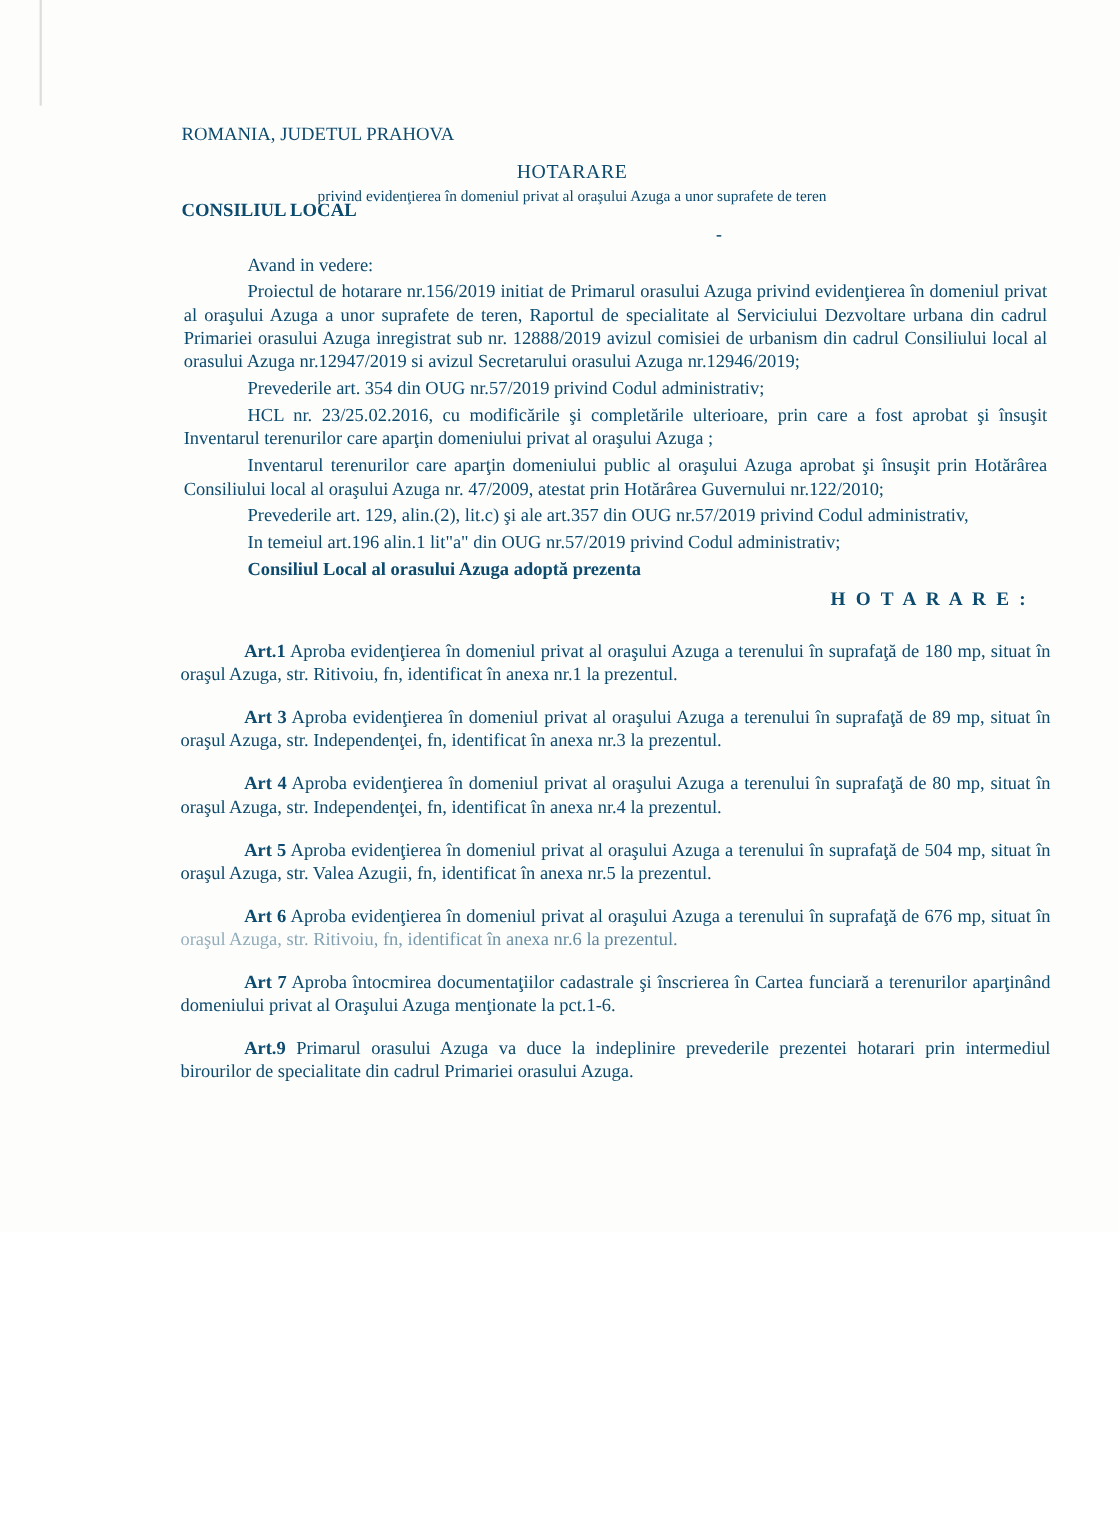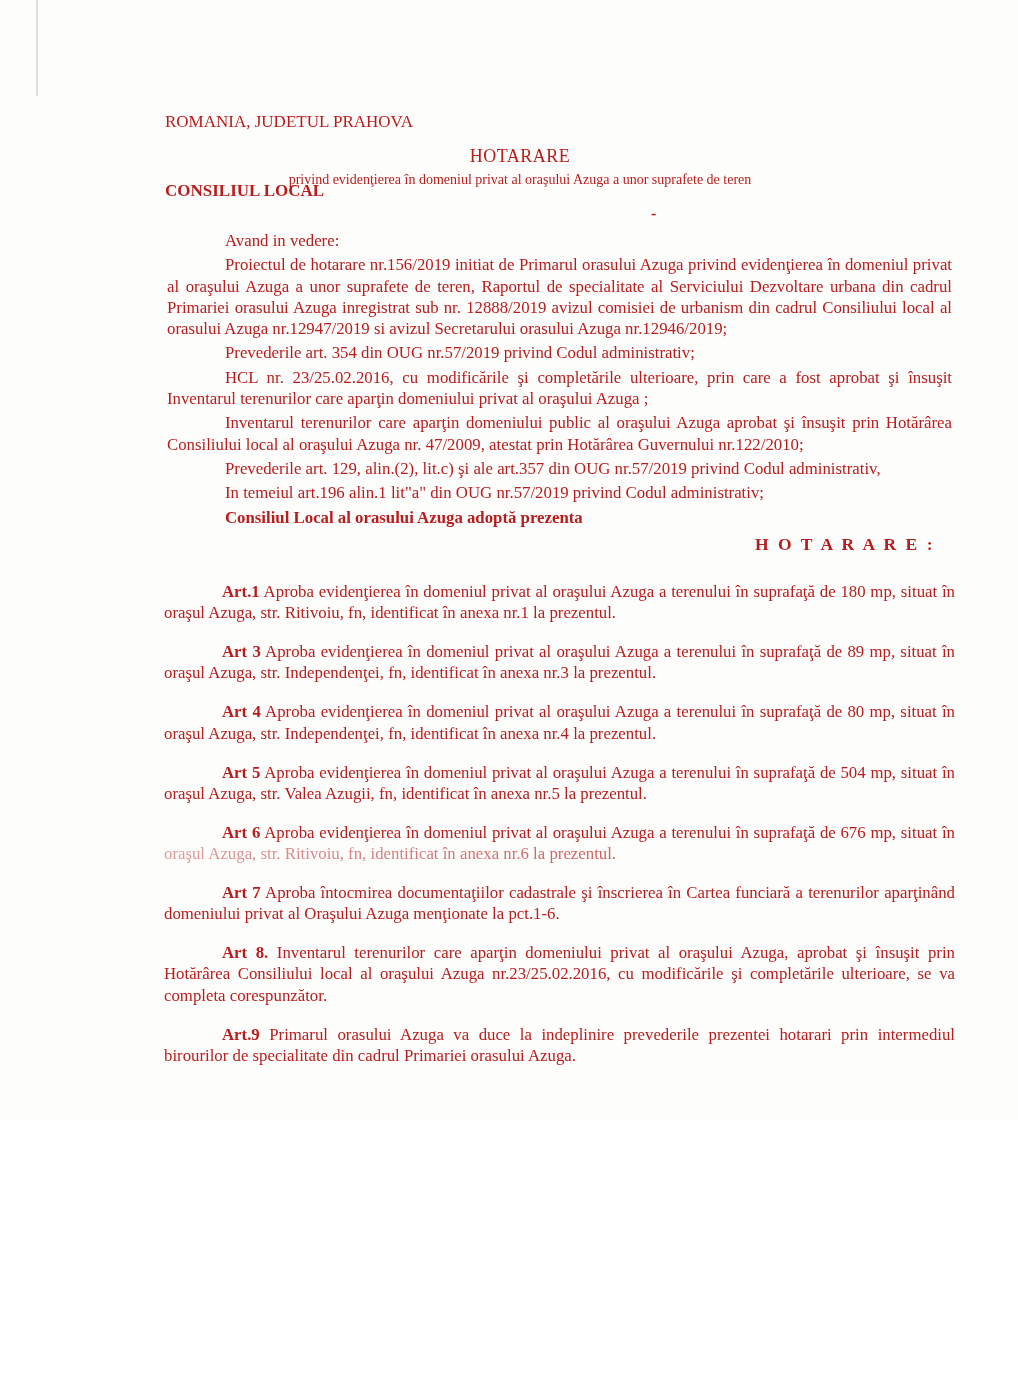--- a/index.html
+++ b/index.html
@@ -1,20 +1,20 @@
 <!DOCTYPE html>
 <html><head>
 <meta charset="utf-8">
 <style>
   html,body{margin:0;padding:0;background:#ffffff;}
   .page{
     position:relative;width:1018px;height:1120px;overflow:hidden;
     background:#fdfdfb;
     font-family:"Liberation Serif","DejaVu Serif",serif;
-    color:#b91c1c;
+    color:#0c4a6e;
   }
   .scanline{position:absolute;left:36px;top:0;width:2px;height:96px;background:#dddddb;}
   .letterhead{position:absolute;left:165px;top:64px;font-size:17px;line-height:23px;white-space:pre-wrap;}
   .letterhead .bold{font-weight:bold;}
   .titleblock{position:absolute;left:105px;top:146px;width:830px;text-align:center;}
   .doc-title{font-size:18px;font-weight:normal;letter-spacing:.5px;}
   .doc-subtitle{font-size:14px;margin-top:5px;}
   .dash{position:absolute;left:651px;top:205px;font-weight:bold;font-size:16px;}
   .preamble{position:absolute;left:164px;top:227px;width:791px;font-size:16.8px;line-height:21.3px;}
   .preamble p{margin:3px;text-indent:58px;text-align:justify;}
@@ -68,21 +68,20 @@
 
   <div class="operative">H O T A R A R E :</div>
 
   <div class="articles" id="articles">
       <p><b>Art.1</b> Aproba  evidenţierea în domeniul privat al oraşului Azuga a terenului în suprafaţă de 180 mp, situat în oraşul Azuga, str. Ritivoiu, fn, identificat în anexa nr.1 la prezentul.</p>
       <p><b>Art 3</b> Aproba  evidenţierea în domeniul privat al oraşului Azuga a terenului în suprafaţă de 89 mp, situat în oraşul Azuga, str. Independenţei, fn, identificat în anexa nr.3 la prezentul.</p>
       <p><b>Art 4</b> Aproba  evidenţierea în domeniul privat al oraşului Azuga a terenului în suprafaţă de 80 mp, situat în oraşul Azuga, str. Independenţei, fn, identificat în anexa nr.4 la prezentul.</p>
       <p><b>Art 5</b> Aproba  evidenţierea în domeniul privat al oraşului Azuga a terenului în suprafaţă de 504 mp, situat în oraşul Azuga, str. Valea Azugii, fn, identificat în anexa nr.5 la prezentul.</p>
       <p><b>Art 6</b> Aproba  evidenţierea în domeniul privat al oraşului Azuga a terenului în suprafaţă de 676 mp, situat în oraşul Azuga, str. Ritivoiu, fn, identificat în anexa nr.6 la prezentul.</p>
       <p><b>Art 7</b> Aproba întocmirea documentaţiilor cadastrale şi înscrierea în Cartea funciară a terenurilor aparţinând domeniului privat al Oraşului Azuga menţionate la pct.1-6.</p>
-      <p><b>Art 8.</b> Inventarul terenurilor care aparţin domeniului privat al oraşului Azuga, aprobat şi însuşit prin Hotărârea Consiliului local al oraşului Azuga nr.23/25.02.2016, cu modificările şi completările ulterioare, se va completa corespunzător.</p>
       <p><b>Art.9</b> Primarul orasului Azuga va duce la indeplinire prevederile prezentei hotarari prin intermediul birourilor de specialitate din cadrul Primariei orasului Azuga.</p>
     </div>
 
   <div class="fade"></div>
 
   <div class="sig-left">
     <div>Preşedinte de sedinta</div>
     <div class="name">Zota Nicolae</div>
   </div>
 

